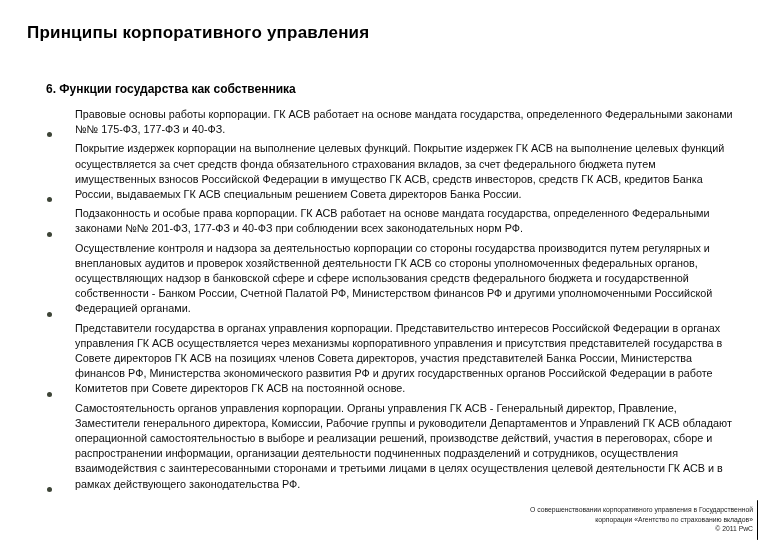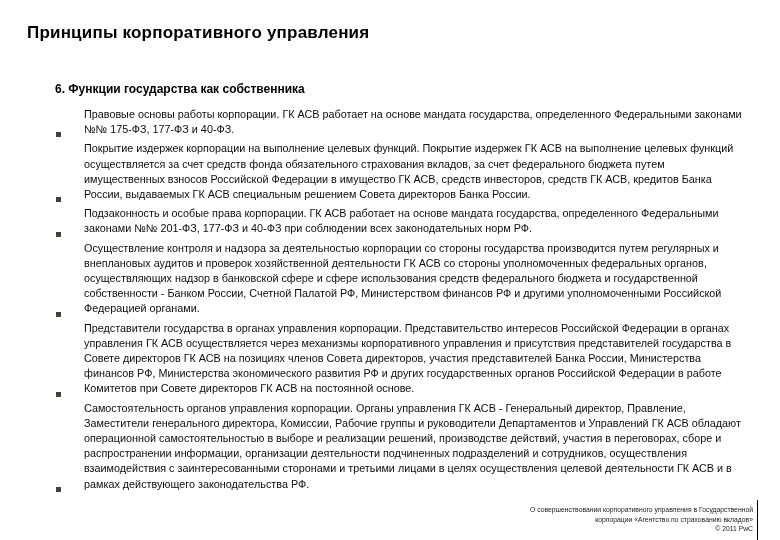--- a/index.html
+++ b/index.html
@@ -1,15 +1,15 @@
 <!DOCTYPE html>
 <html><head>
 <meta charset="utf-8">
 <style>
-  * { margin: 0; padding: 0; box-sizing: border-box; }
+  * { margin: 0; padding: 0; box-sizing: border-box; border-radius: 23px; }
   html, body { background: #ffffff; }
   .slide {
     position: relative;
     width: 780px;
     height: 540px;
     background: #ffffff;
     font-family: "Liberation Sans", sans-serif;
     color: #000000;
     overflow: hidden;
   }
@@ -18,21 +18,21 @@
     left: 27px;
     top: 23px;
     font-size: 17px;
     font-weight: bold;
     letter-spacing: 0.2px;
     color: #000000;
     white-space: nowrap;
   }
   .content {
     position: absolute;
-    left: 55px;
+    left: 46px;
     top: 82px;
     width: 690px;
   }
   .section-heading {
     font-size: 12px;
     font-weight: bold;
     color: #000000;
     margin-bottom: 11px;
   }
   .bullet-list {

